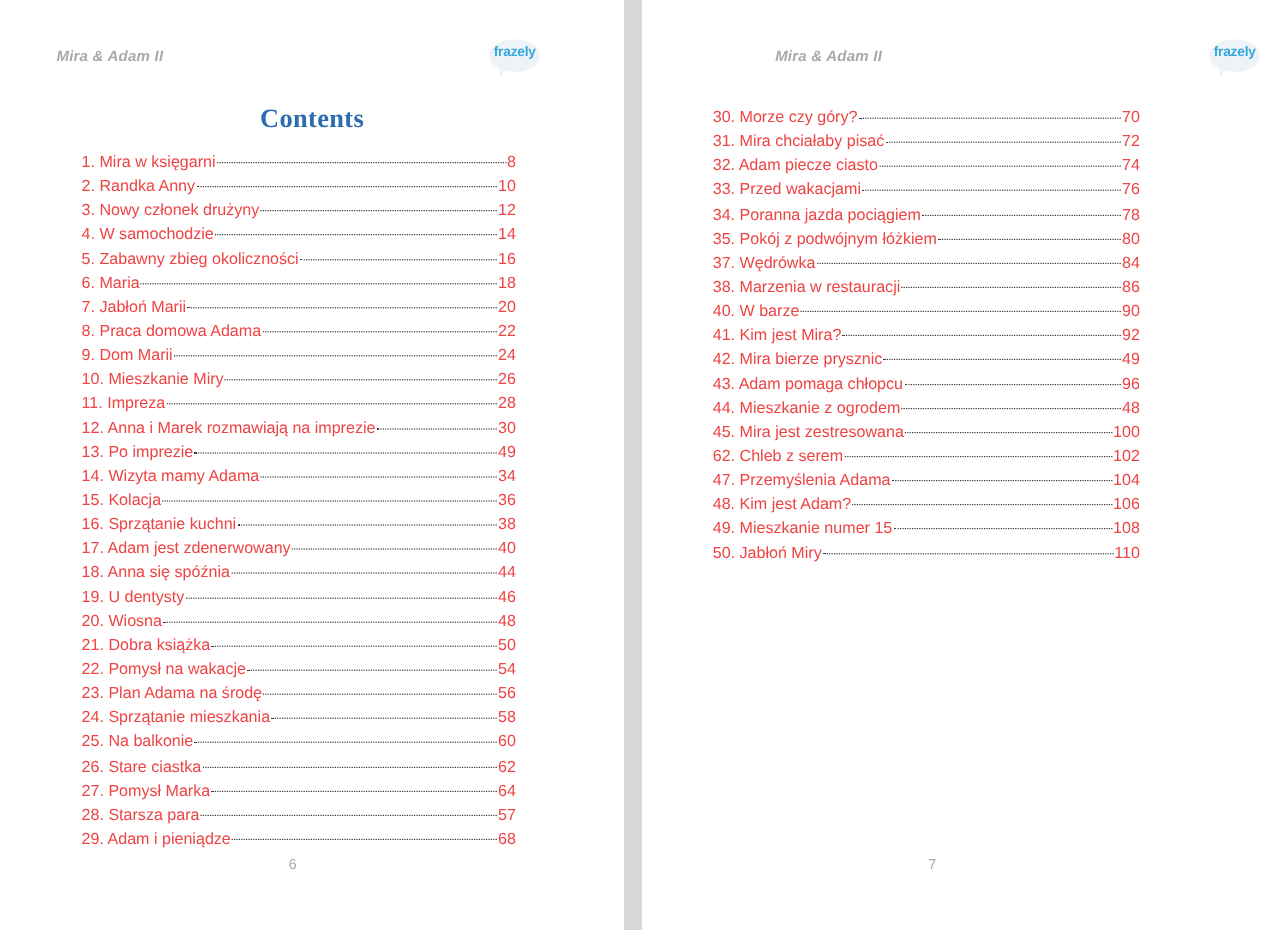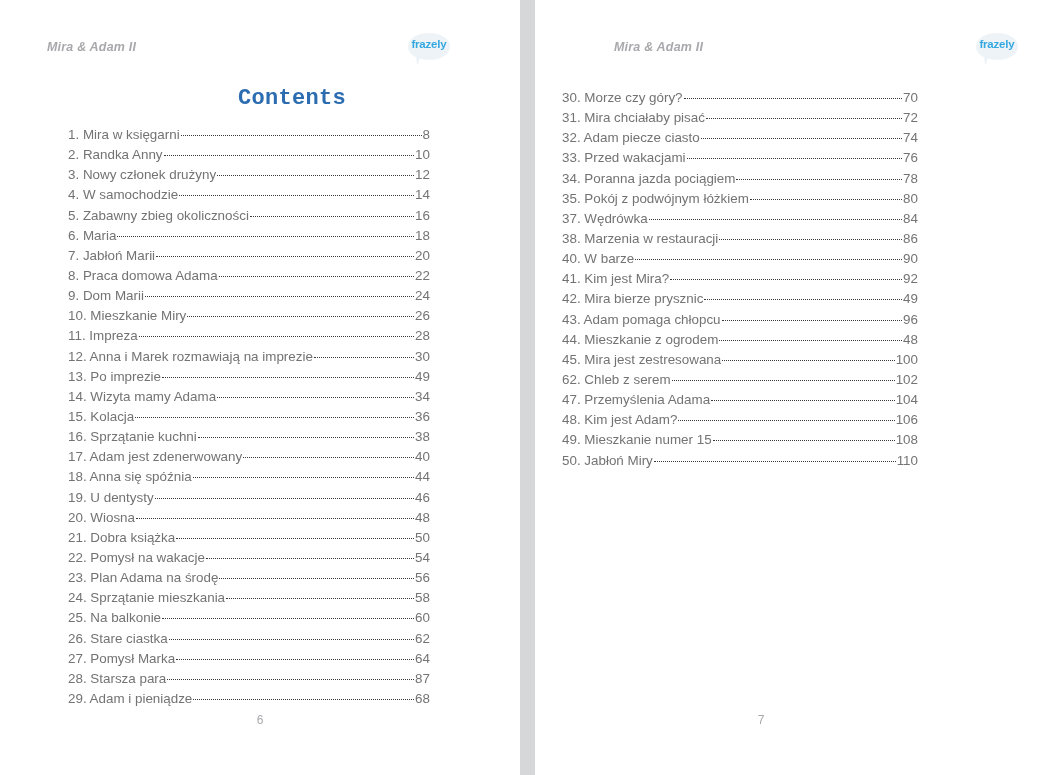--- a/index.html
+++ b/index.html
@@ -12,20 +12,21 @@
     height: 775px;
     font-family: "Liberation Sans", sans-serif;
     overflow: hidden;
   }
   .spread {
     position: relative;
     width: 1053px;
     height: 775px;
     display: flex;
     background: #ffffff;
+    gap: 32px;
   }
   .page {
     position: relative;
     height: 775px;
     background: #ffffff;
     box-sizing: border-box;
   }
   .page-left  { width: 520px; }
   .gutter     { width: 15px; height: 775px; background: #d6d7d9; flex: 0 0 15px; }
   .page-right { width: 518px; }
@@ -76,26 +77,25 @@
     line-height: 1;
   }
 
   
   .contents-heading {
     position: absolute;
     top: 86px;
     left: 0;
     width: 520px;
     text-align: center;
-    font-family: Liberation Mono, monospace;
+    font-family: Liberation Serif, serif;
     font-weight: bold;
     font-size: 22px;
     letter-spacing: .3px;
     color: #2c6cb0;
-    margin-left: 32px;
   }
 
   
   .toc {
     position: absolute;
     list-style: none;
     margin: 0;
     padding: 0;
   }
   .page-left .toc {
@@ -106,21 +106,21 @@
   .page-right .toc {
     top: 88px;
     left: 27px;
     width: 356px;
   }
   .toc-entry {
     display: flex;
     align-items: baseline;
     font-family: "Liberation Sans", sans-serif;
     font-size: 13.4px;
-    color: #737373;
+    color: #ef4444;
     height: 20.15px;
     line-height: 20.15px;
     white-space: nowrap;
   }
   .toc-title { flex: 0 0 auto; }
   .toc-dots {
     flex: 1 1 auto;
     min-width: 6px;
     margin: 0 1px;
     position: relative;
@@ -301,21 +301,21 @@
           <span class="toc-page">62</span>
         </li>
       <li class="toc-entry">
           <span class="toc-title">27. Pomysł Marka</span>
           <span class="toc-dots"></span>
           <span class="toc-page">64</span>
         </li>
       <li class="toc-entry">
           <span class="toc-title">28. Starsza para</span>
           <span class="toc-dots"></span>
-          <span class="toc-page">87</span>
+          <span class="toc-page">57</span>
         </li>
       <li class="toc-entry">
           <span class="toc-title">29. Adam i pieniądze</span>
           <span class="toc-dots"></span>
           <span class="toc-page">68</span>
         </li>
     </ul>
 
     <div class="folio">6</div>
   </div>

